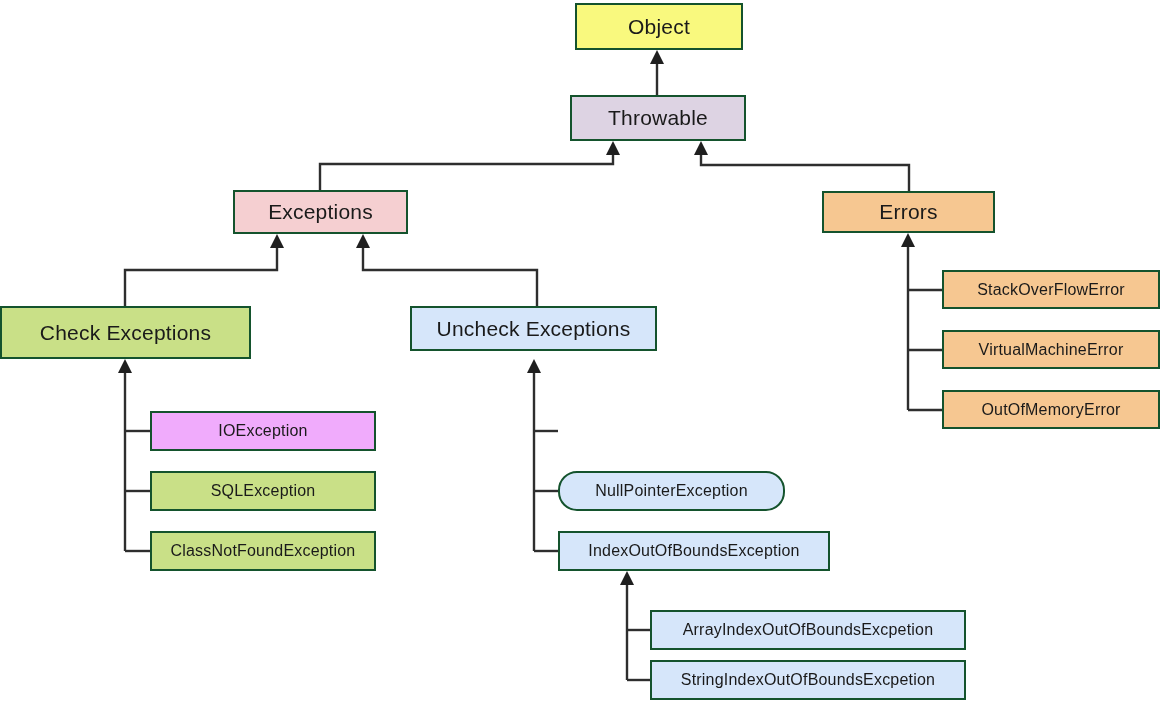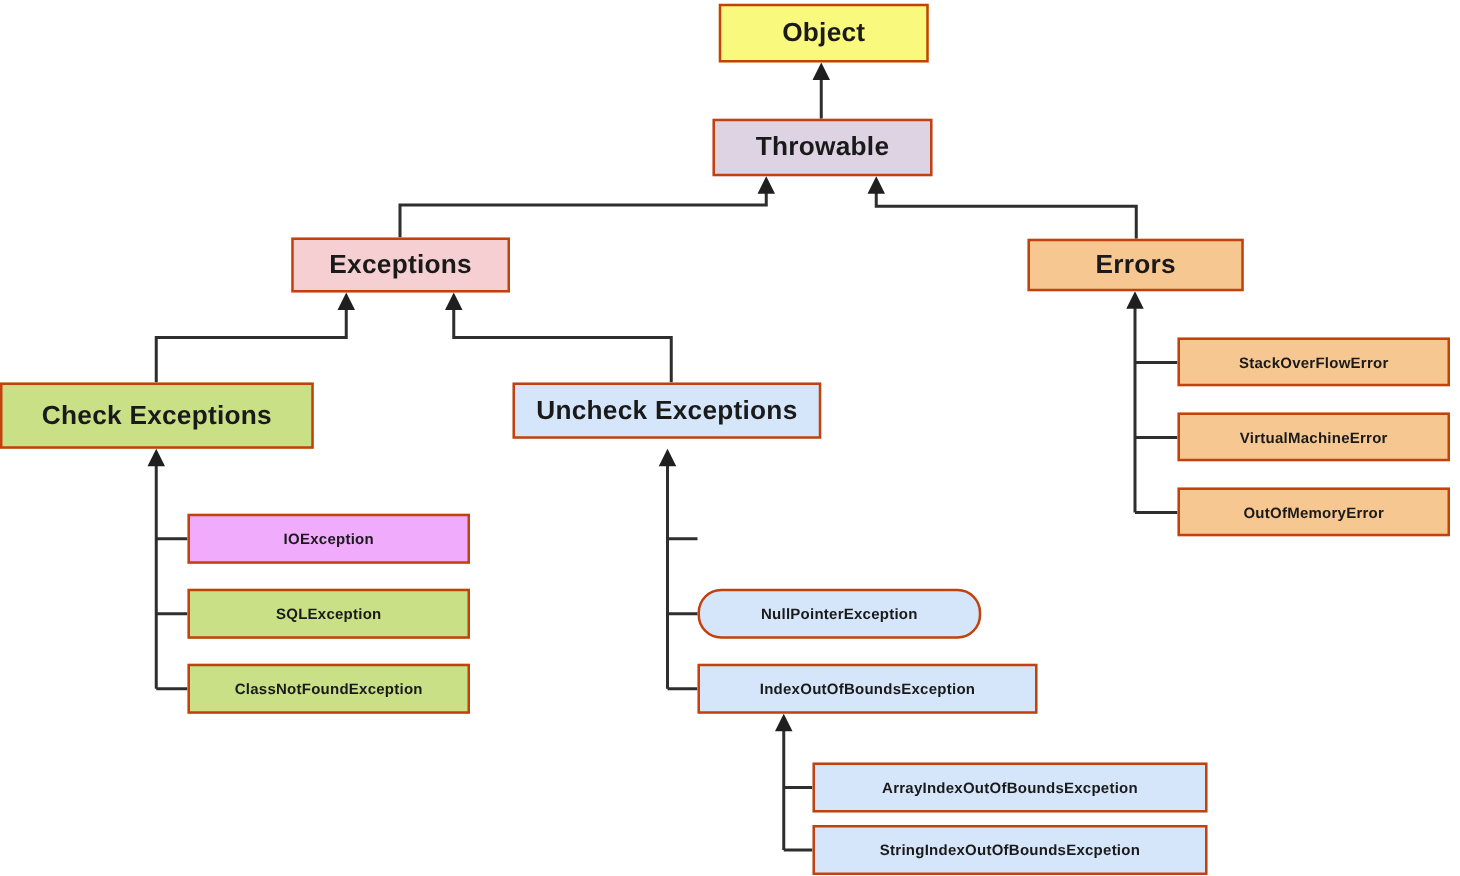--- a/index.html
+++ b/index.html
@@ -15,32 +15,32 @@
     position: absolute;
     left: 0; top: 0;
     width: 1168px; height: 701px;
     z-index: 1;
   }
   .edge-layer path { stroke: #2e2e2e; stroke-width: 2.4; fill: none; }
   .edge-layer polygon { fill: #1f1f1f; stroke: none; }
   .node {
     position: absolute;
     box-sizing: border-box;
-    border: 2px solid #c2410c;
+    border: 2px solid #14532d;
     display: flex;
     align-items: center;
     justify-content: center;
     text-align: center;
-    font-weight: bold;
+    font-weight: normal;
     color: #1a1a1a;
     z-index: 2;
     letter-spacing: 0.2px;
   }
   .big   { font-size: 21px; }
-  .small { font-size: 12px; }
+  .small { font-size: 16px; }
 
   #n-object     { left: 575px; top:   3px; width: 168px; height: 47px; }
   #n-throwable  { left: 570px; top:  95px; width: 176px; height: 46px; }
   #n-exceptions { left: 233px; top: 190px; width: 175px; height: 44px; }
   #n-errors     { left: 822px; top: 191px; width: 173px; height: 42px; }
   #n-check      { left:   0px; top: 306px; width: 251px; height: 53px; }
   #n-uncheck    { left: 410px; top: 306px; width: 247px; height: 45px; }
   #n-io         { left: 150px; top: 411px; width: 226px; height: 40px; }
   #n-sql        { left: 150px; top: 471px; width: 226px; height: 40px; }
   #n-cnf        { left: 150px; top: 531px; width: 226px; height: 40px; }

